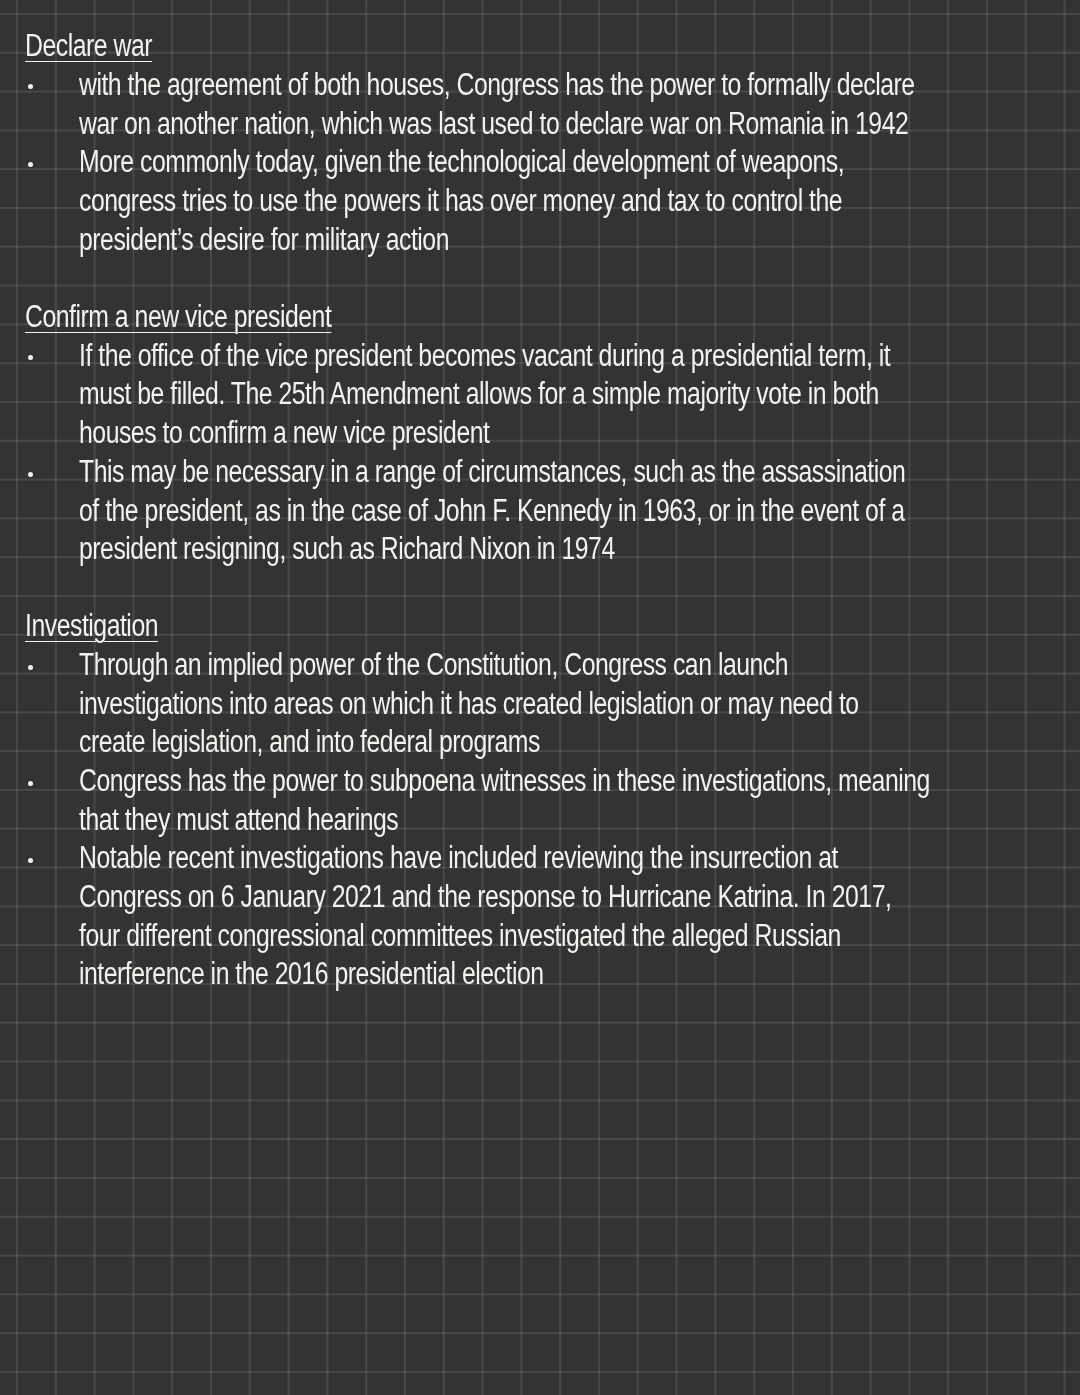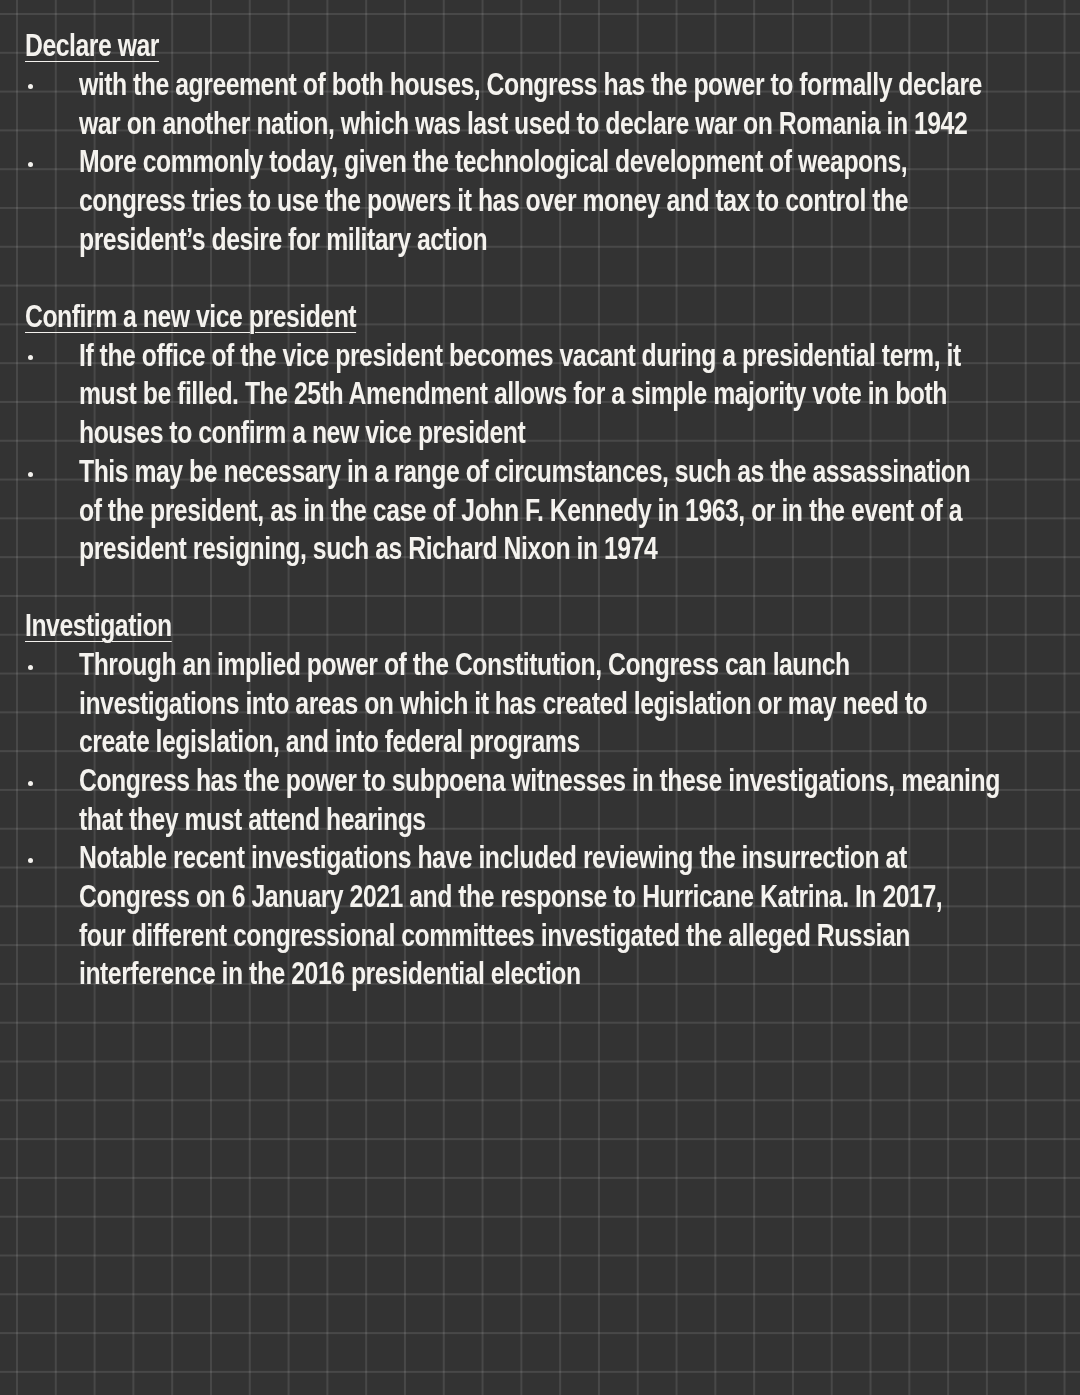--- a/index.html
+++ b/index.html
@@ -13,21 +13,21 @@
       linear-gradient(to bottom, rgba(255,255,255,0.10) 0, rgba(255,255,255,0.10) 2px, transparent 2px);
     background-size: 38.8px 38.8px;
     background-position: 16px 13px;
     position: relative;
     font-family: "Liberation Sans", sans-serif;
     color: #f4f2ee;
   }
   .page {
     position: absolute;
     left: 0; top: 0;
-    width: 1080px; height: 1278px; font-weight: bold;
+    width: 1080px; height: 1278px;
   }
   .section { position: absolute; left: 0; width: 1080px; }
   .line {
     position: absolute;
     height: 38.8px;
     line-height: 38.8px;
     white-space: nowrap;
     font-size: 31px;
     letter-spacing: -0.6px;
     transform-origin: left center;

